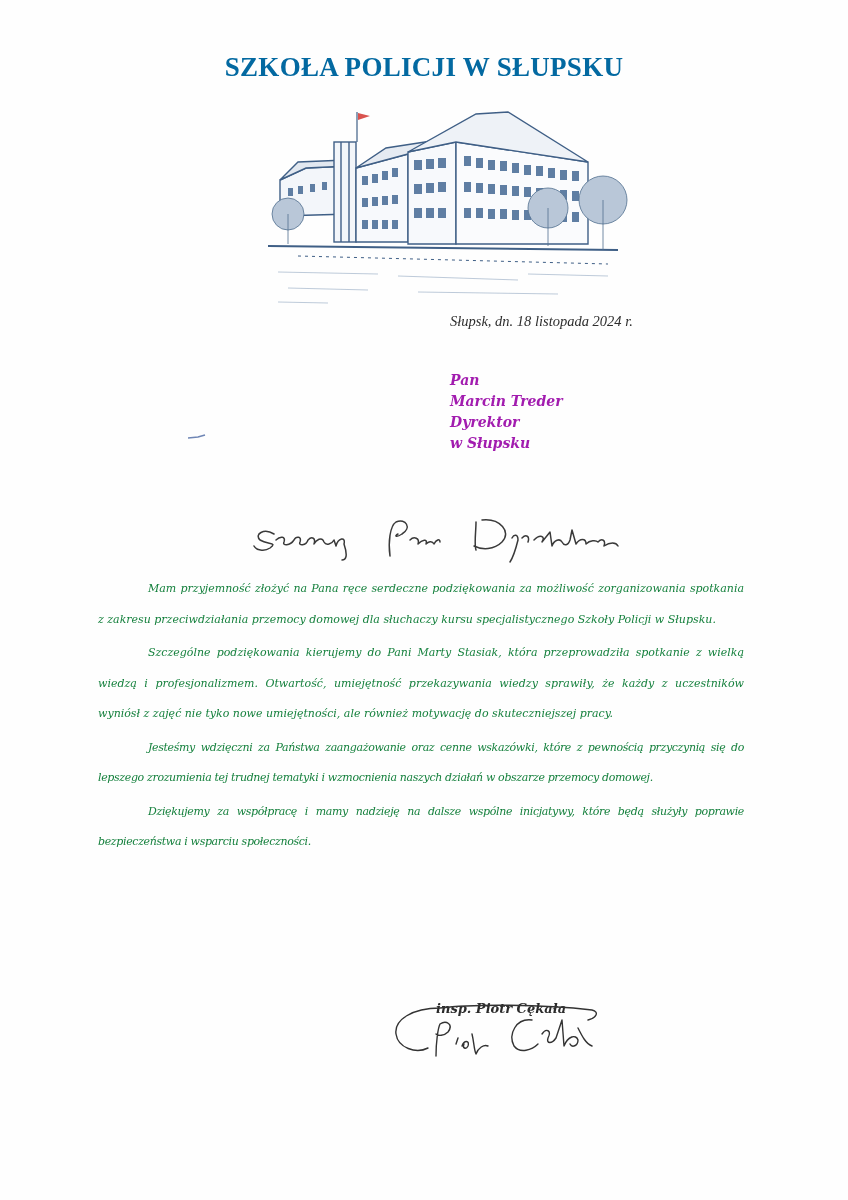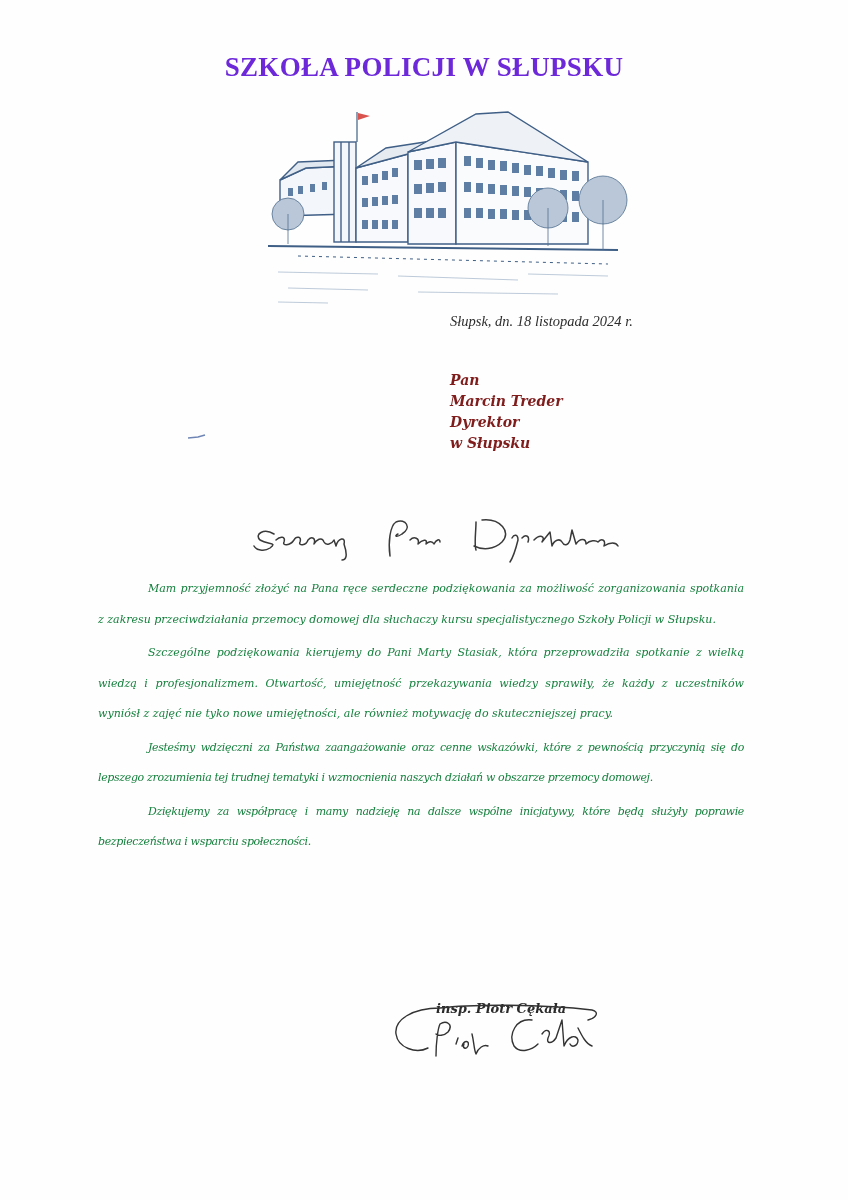--- a/index.html
+++ b/index.html
@@ -2,34 +2,34 @@
 <html><head>
   <meta charset="utf-8">
   <style>
     html, body { margin: 0; padding: 0; background: #ffffff; }
     body { width: 848px; height: 1200px; position: relative; overflow: hidden; font-family: "DejaVu Serif", serif; color: #2b2b2b; }
     .page { position: absolute; left: 0; top: 0; width: 848px; height: 1200px; background: #fefefe; }
 
     .header-title {
       position: absolute; left: 0; width: 848px; top: 52px; text-align: center;
       font-family: "Liberation Serif", serif; font-weight: bold; font-size: 27px;
-      letter-spacing: 0.3px; color: #6d28d9;
+      letter-spacing: 0.3px; color: #0369a1;
     }
 
     .building { position: absolute; left: 258px; top: 104px; width: 376px; height: 206px; }
 
     .date-line {
       position: absolute; left: 450px; top: 313px;
       font-family: Liberation Serif, serif; font-style: italic; font-size: 14.5px; color: #2e2e2e;
     }
 
     .recipient { position: absolute; left: 450px; top: 370px; }
     .recipient div {
       font-family: "DejaVu Serif", serif; font-style: italic; font-weight: bold;
-      font-size: 14px; line-height: 21px; color: #7f1d1d; white-space: nowrap;
+      font-size: 14px; line-height: 21px; color: #a21caf; white-space: nowrap;
     }
 
     .stray-mark { position: absolute; left: 188px; top: 434px; width: 18px; height: 5px; }
 
     .salutation { position: absolute; left: 250px; top: 512px; width: 390px; height: 54px; }
 
     .body-text {
       position: absolute; left: 98px; width: 646px; top: 574px;
       font-family: "DejaVu Serif", serif; font-style: italic; font-size: 11px;
       line-height: 30.5px; color: #15803d; text-align: justify;

